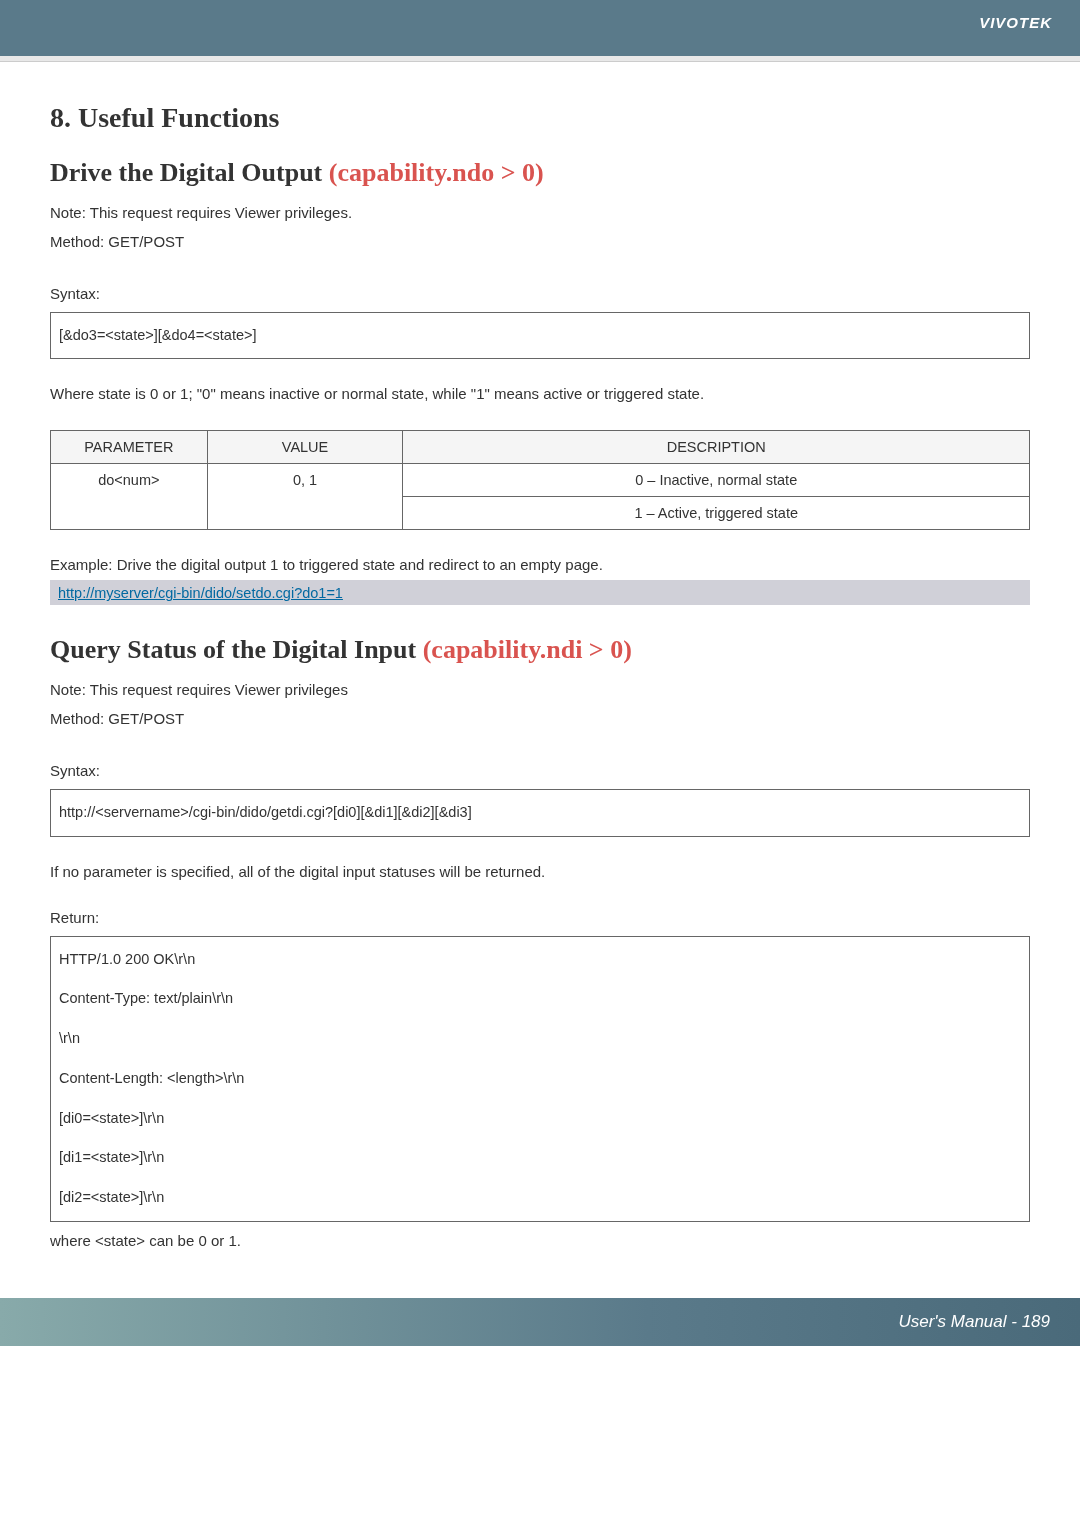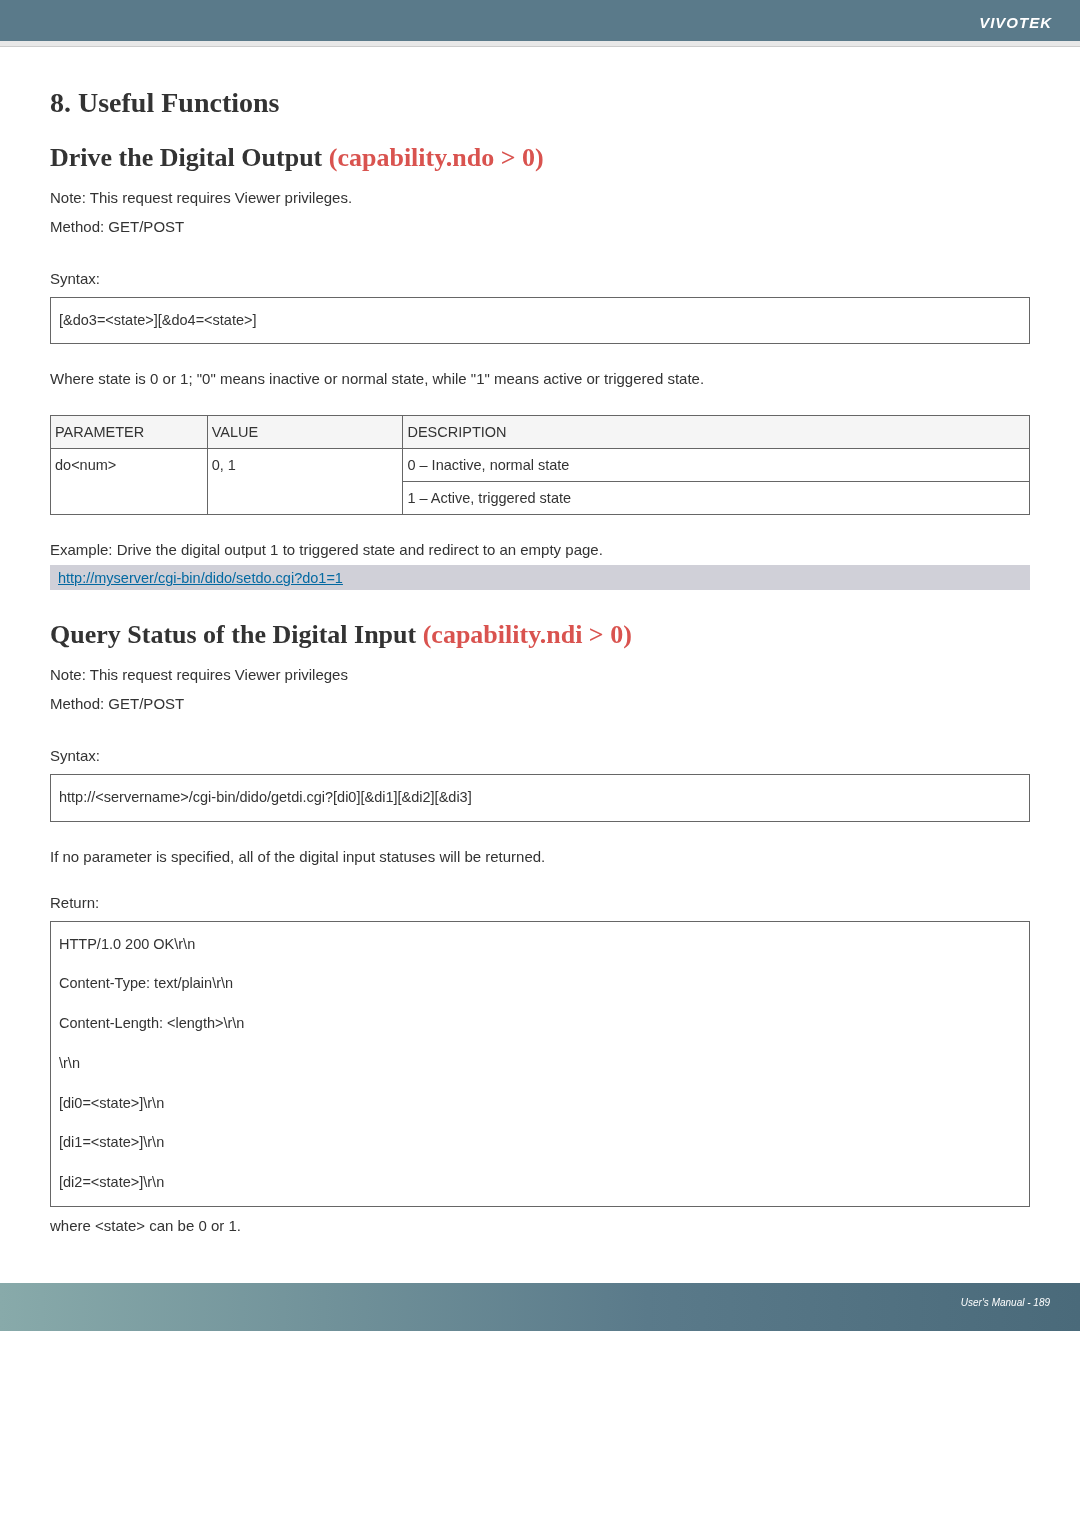--- a/index.html
+++ b/index.html
@@ -8,29 +8,29 @@
 h1.section { font-family: 'Times New Roman', Times, serif; font-size: 28px; font-weight: bold; margin: 20px 0 24px; }
 h2.sub { font-family: 'Times New Roman', Times, serif; font-size: 26px; font-weight: bold; margin: 10px 0 14px; }
 .cap { color: #d9534f; font-family: Liberation Serif, serif; }
 p { margin: 6px 0; font-size: 15px; line-height: 1.5; }
 .label { font-weight: normal; }
 .syntax-label { margin-top: 30px; }
 .box { border: 1px solid #666; margin: 4px 0; }
 .box p { padding: 6px 8px; font-size: 14.5px; }
 .para { margin: 24px 0; }
 table.ptable { border-collapse: collapse; width: 100%; margin: 8px 0; }
-table.ptable th, table.ptable td { border: 1px solid #666; padding: 8px 4px; text-align: left; font-size: 14.5px; vertical-align: top; margin-top: 15px; }
+table.ptable th, table.ptable td { border: 1px solid #666; padding: 8px 4px; text-align: center; font-size: 14.5px; vertical-align: top; margin-top: 15px; }
 table.ptable th { font-weight: normal; background: #f5f5f5; }
 .link-row { background: #d0d0d8; padding: 4px 8px; margin: 2px 0 24px; }
 .link-row a { color: #0369a1; text-decoration: underline; font-size: 14.5px; }
 .return-box { border: 1px solid #666; margin: 4px 0; }
 .return-box p { padding: 6px 8px; font-size: 14.5px; }
 .footer-bar { background: linear-gradient(to right, #8aa 0%, #5a7a8a 60%, #4a6a7a 100%); height: 48px; position: relative; margin-top: 20px; }
-.footer-bar .pg { position: absolute; right: 30px; top: 14px; color: #fff; font-style: italic; font-size: 10px; text-align: center; }
-.header-wrap { position: relative; height: 41px; background: #5a7a8a; }
+.footer-bar .pg { position: absolute; right: 30px; top: 14px; color: #fff; font-style: italic; font-size: 17px; text-align: center; }
+.header-wrap { position: relative; height: 56px; background: #5a7a8a; }
 .header-wrap .brand-text { position: absolute; right: 28px; top: 14px; color: #fff; font-weight: bold; font-style: italic; font-size: 15px; letter-spacing: 1px; }
 .header-under { height: 6px; background: #e8e8e8; border-bottom: 1px solid #ccc; }
 </style>
 </head>
 <body>
 
 <div class="header-wrap">
   <span class="brand-text">VIVOTEK</span>
 </div>
 <div class="header-under"></div>
@@ -87,22 +87,22 @@
   <div class="box">
     <p>http://&lt;servername&gt;/cgi-bin/dido/getdi.cgi?[di0][&amp;di1][&amp;di2][&amp;di3]</p>
   </div>
 
   <p class="para">If no parameter is specified, all of the digital input statuses will be returned.</p>
 
   <p>Return:</p>
   <div class="return-box">
     <p>HTTP/1.0 200 OK\r\n</p>
     <p>Content-Type: text/plain\r\n</p>
+    <p>\r\n</p>
     <p>Content-Length: &lt;length&gt;\r\n</p>
-    <p>\r\n</p>
     <p>[di0=&lt;state&gt;]\r\n</p>
     <p>[di1=&lt;state&gt;]\r\n</p>
     <p>[di2=&lt;state&gt;]\r\n</p>
   </div>
   <p style="margin-top:8px">where &lt;state&gt; can be 0 or 1.</p>
 
 </div>
 
 <div class="footer-bar">
   <span class="pg">User's Manual - 189</span>

